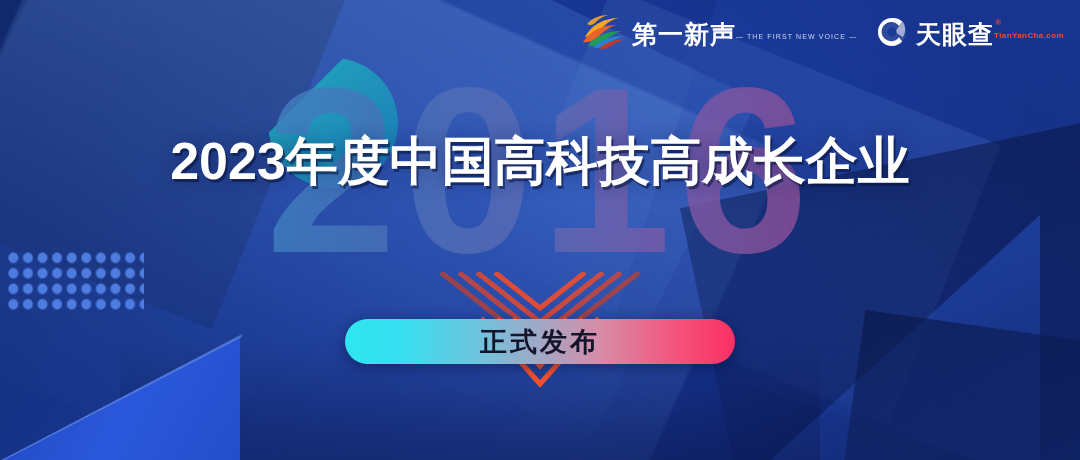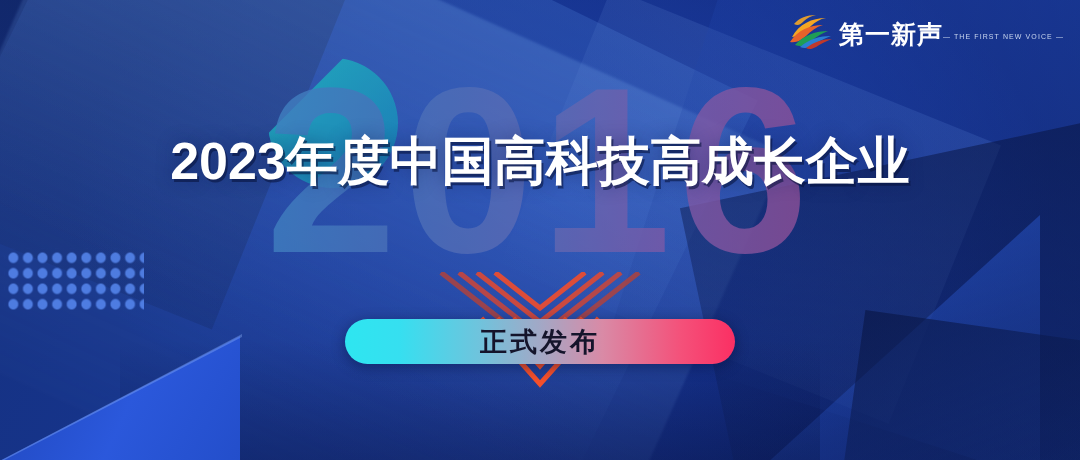--- a/index.html
+++ b/index.html
@@ -329,15 +329,32 @@
           <path d="M18 34c8-6 17-9 26-9-7 3-12 5-16 8-4 2-7 3-10 1z" fill="#c0392b"></path>
           <path d="M6 10c5-6 13-9 22-9-5 1-9 3-12 6-4 4-6 5-10 3z" fill="#f5a623" opacity=".9"></path>
         </svg>
       </span>
       <span class="logo-text">
         <span class="logo-cn">第一新声</span>
         <span class="logo-en">— THE FIRST NEW VOICE —</span>
       </span>
     </div>
 
+    <div class="logo logo2">
+      <span class="logo-mark">
+        <svg width="34" height="34" viewBox="0 0 34 34" xmlns="http://www.w3.org/2000/svg">
+          <path d="M31 17a14 14 0 1 1-14-14 14 14 0 0 1 14 14z" fill="#ffffff" opacity=".1"></path>
+          <path d="M17 3a14 14 0 1 0 0 28 14 14 0 0 0 10.2-4.4L24 22.2A9.6 9.6 0 1 1 24 11l3.2-4.6A13.9 13.9 0 0 0 17 3z" fill="#ffffff"></path>
+          <path d="M27.6 6.3 20 17l7.8 5.2A13.9 13.9 0 0 0 27.6 6.3z" fill="#ffffff" opacity=".55"></path>
+          <circle cx="17" cy="17" r="4.6" fill="#1a3b96"></circle>
+        </svg>
+      </span>
+      <span class="logo-text">
+        <span class="logo-cn">
+          <span>天眼查</span>
+          <span class="tm">®</span>
+        </span>
+        <span class="logo-en">TianYanCha.com</span>
+      </span>
+    </div>
 
   </div>
 </div>
 
 </body></html>

